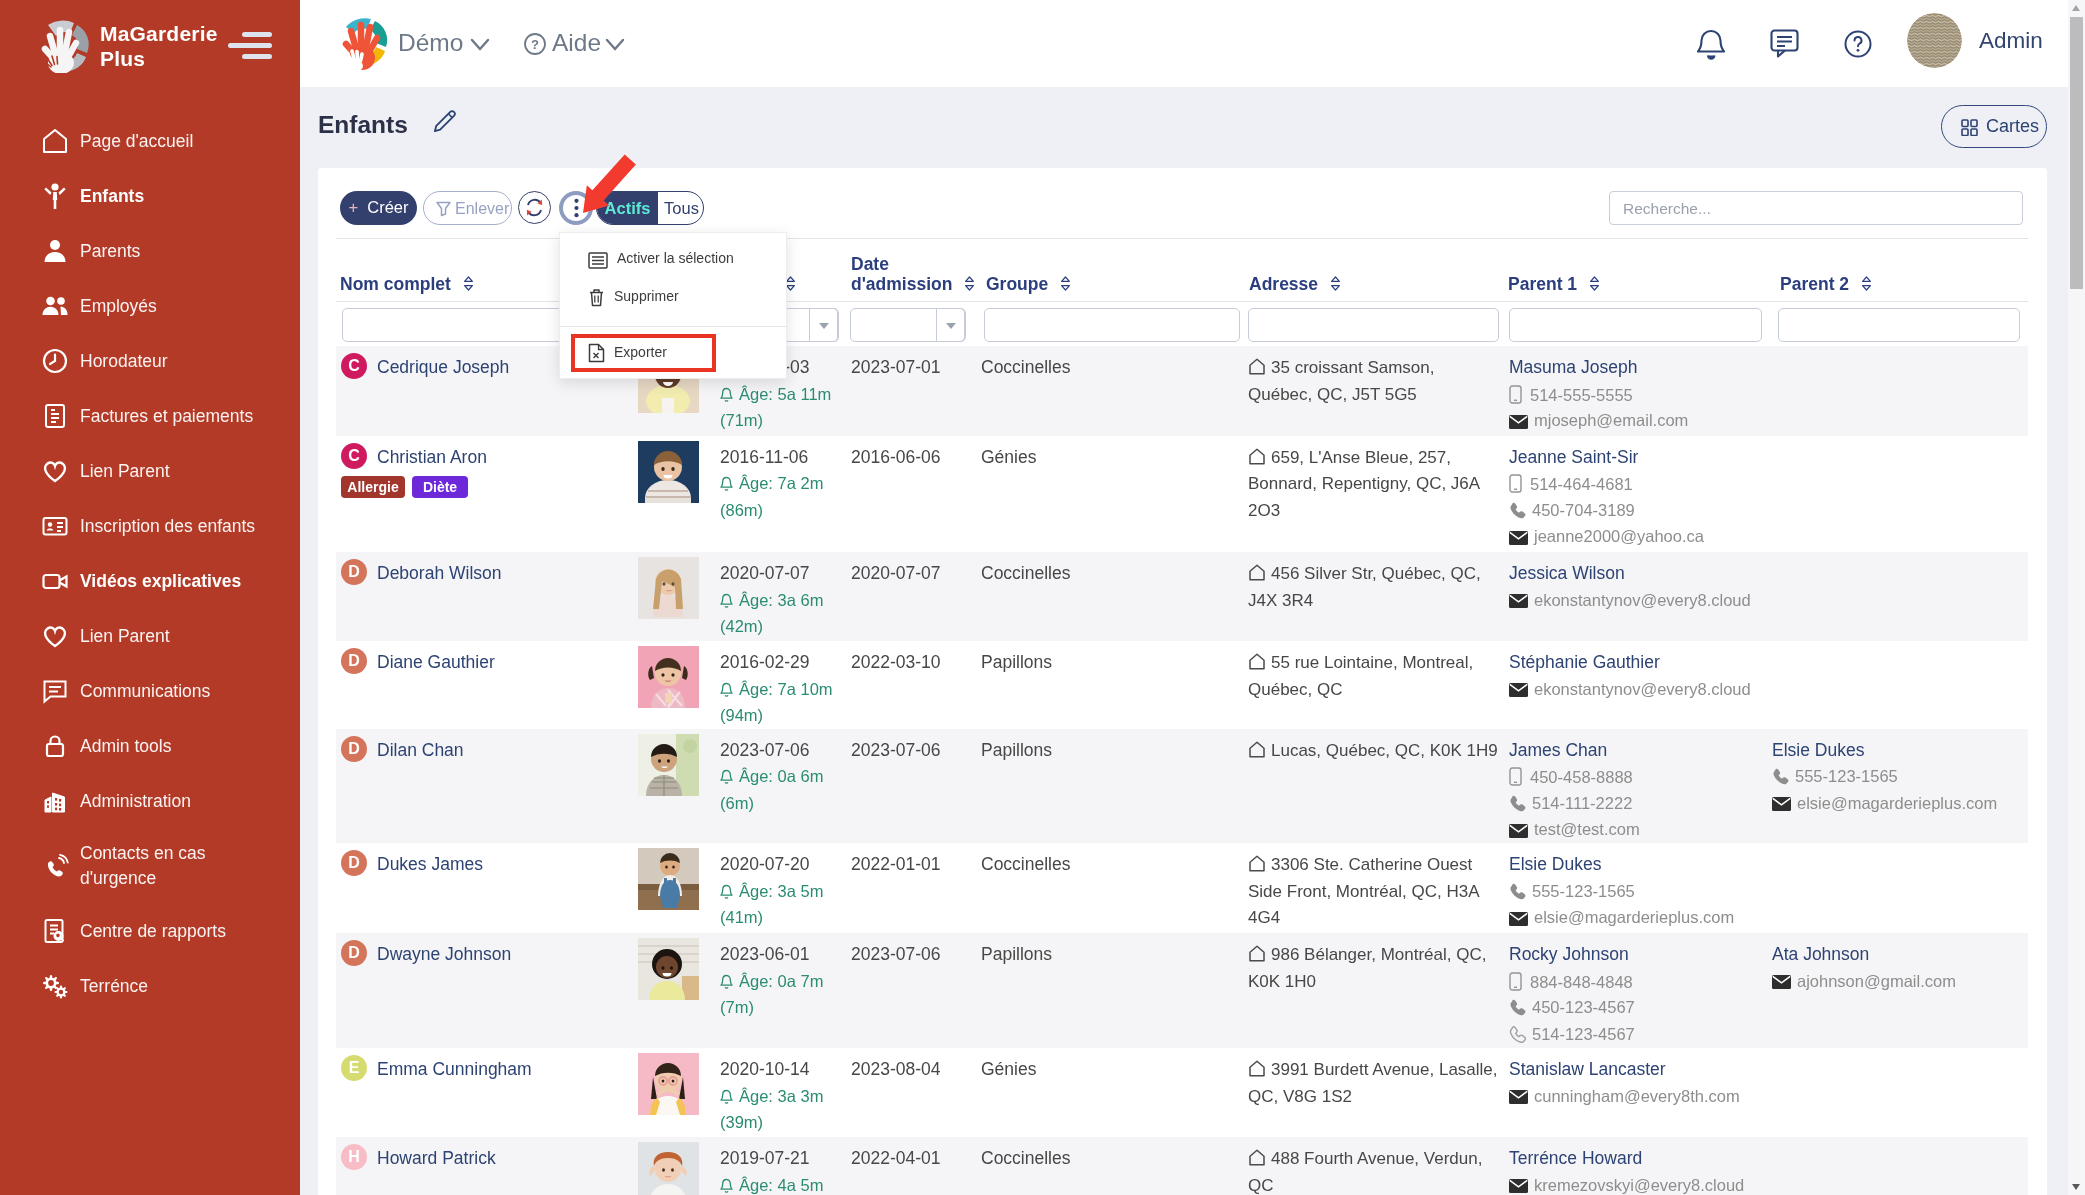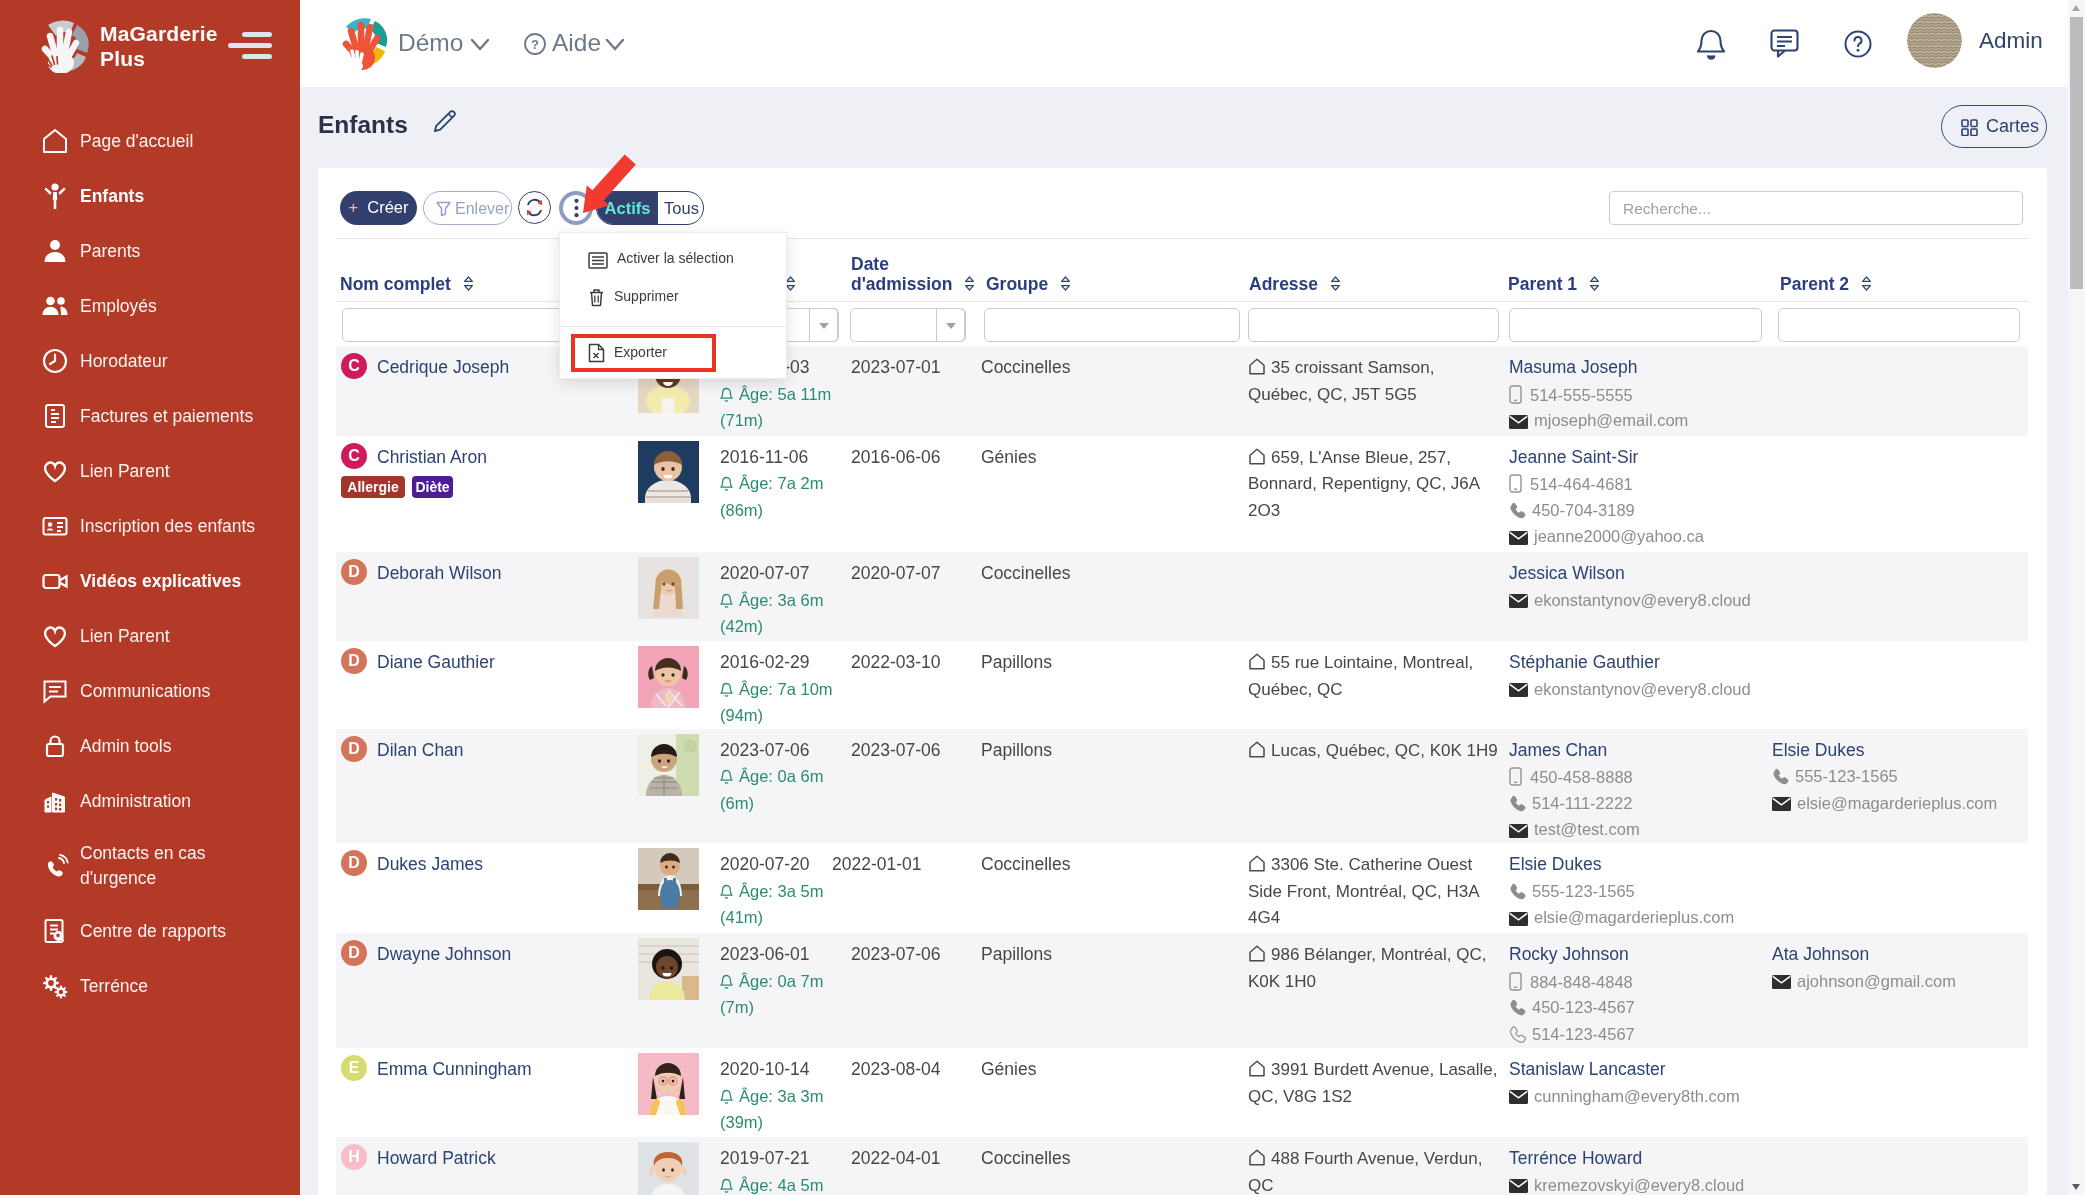--- a/index.html
+++ b/index.html
@@ -451,21 +451,21 @@
           </svg>514-555-5555</div>
         <div class="abs tg" style="left:1173px; top:65px;"><svg width="19" height="14" viewBox="0 0 19 14" style="vertical-align:-2.5px; margin-right:6px;">
             <rect width="19" height="14" rx="1.5" fill="#2e2e2e"></rect>
             <path d="M0.8 1.3 L9.5 7.8 L18.2 1.3" stroke="#fff" stroke-width="1.6" fill="none"></path>
           </svg>mjoseph@email.com</div>
       </div>
   <div class="row" style="top:267.5px; height:116.5px;">
         <div class="avatar" style="background:#d01a5f;">C</div>
         <div class="nm">Christian Aron</div>
         <div class="badge" style="left:5px; width:64px; background:#a2362c;">Allergie</div>
-        <div class="badge" style="left:76px; width:41px; background:#4c1d95;">Diète</div>
+        <div class="badge" style="left:76px; width:56px; background:#6d28d9;">Diète</div>
         <svg class="photo" width="61" height="62" viewBox="0 0 61 62">
           <rect width="61" height="62" fill="#1e3c60"></rect>
           <ellipse cx="30" cy="57" rx="23" ry="18" fill="#ece7e2"></ellipse>
           <path d="M7 57 h46 v5 h-46 z" fill="#e7e1db"></path>
           <g stroke="#c9b8ad" stroke-width="2">
             <path d="M10 50 h40 M8 56 h45"></path>
           </g>
           <circle cx="30" cy="26" r="14" fill="#e9c3a3"></circle>
           <path d="M16 24 a14 14 0 0 1 28 0 a22 16 0 0 0 -28 0" fill="#8a6138"></path>
           <ellipse cx="25" cy="28" rx="1.7" ry="1.9" fill="#3a2a1c"></ellipse>
@@ -509,20 +509,23 @@
           <path d="M27.5 33 a4 3 0 0 0 7 0" fill="#d9a08c"></path>
         </svg>
         <div class="abs t1" style="left:384px; top:11px;">2020-07-07</div>
         <div class="abs ta" style="left:384px; top:38.5px; padding-left:19px;"><svg style="position:absolute; left:0; top:2px;" width="13" height="16" viewBox="0 0 13 16" fill="none" stroke="#2a8c72" stroke-width="1.3">
             <path d="M6.5 1.5 c-2.6 0 -3.8 2.2 -3.8 4.3 c0 3 -1 4.6 -1.7 5.4 h11 c-0.7 -0.8 -1.7 -2.4 -1.7 -5.4 c0 -2.1 -1.2 -4.3 -3.8 -4.3 z" stroke-linejoin="round"></path>
             <path d="M5.1 13.2 a1.5 1.5 0 0 0 2.8 0"></path>
           </svg>Âge: 3a 6m</div>
         <div class="abs ta" style="left:384px; top:65px;">(42m)</div>
         <div class="abs t1" style="left:515px; top:11px;">2020-07-07</div>
         <div class="abs t1" style="left:645px; top:11px;">Coccinelles</div>
+        <div class="addr"><svg width="18" height="17" viewBox="0 0 18 17" fill="none" stroke="#4a4a4a" stroke-width="1.5" style="vertical-align:-2px; margin-right:5px;">
+            <path d="M2 7.2 L9 1.3 L16 7.2 V15.7 H2 Z" stroke-linejoin="round"></path>
+          </svg>456 Silver Str, Québec, QC,<br>J4X 3R4</div>
         <div class="abs tn" style="left:1173px; top:11px;">Jessica Wilson</div>
         <div class="abs tg" style="left:1173px; top:38.5px;"><svg width="19" height="14" viewBox="0 0 19 14" style="vertical-align:-2.5px; margin-right:6px;">
             <rect width="19" height="14" rx="1.5" fill="#2e2e2e"></rect>
             <path d="M0.8 1.3 L9.5 7.8 L18.2 1.3" stroke="#fff" stroke-width="1.6" fill="none"></path>
           </svg>ekonstantynov@every8.cloud</div>
       </div>
   <div class="row" style="top:473px; height:87.5px;">
         <div class="avatar" style="background:#d4755b;">D</div>
         <div class="nm">Diane Gauthier</div>
         <svg class="photo" width="61" height="62" viewBox="0 0 61 62">
@@ -620,21 +623,21 @@
           <path d="M22 48 c0,-10 4,-16 10,-16 c6,0 10,6 10,16 l-3 12 h-14 z" fill="#4a7aa6"></path>
           <rect x="26" y="30" width="3" height="10" fill="#4a7aa6"></rect>
           <rect x="35" y="30" width="3" height="10" fill="#4a7aa6"></rect>
         </svg>
         <div class="abs t1" style="left:384px; top:11px;">2020-07-20</div>
         <div class="abs ta" style="left:384px; top:38.5px; padding-left:19px;"><svg style="position:absolute; left:0; top:2px;" width="13" height="16" viewBox="0 0 13 16" fill="none" stroke="#2a8c72" stroke-width="1.3">
             <path d="M6.5 1.5 c-2.6 0 -3.8 2.2 -3.8 4.3 c0 3 -1 4.6 -1.7 5.4 h11 c-0.7 -0.8 -1.7 -2.4 -1.7 -5.4 c0 -2.1 -1.2 -4.3 -3.8 -4.3 z" stroke-linejoin="round"></path>
             <path d="M5.1 13.2 a1.5 1.5 0 0 0 2.8 0"></path>
           </svg>Âge: 3a 5m</div>
         <div class="abs ta" style="left:384px; top:65px;">(41m)</div>
-        <div class="abs t1" style="left:496px; top:11px;">2022-01-01</div>
+        <div class="abs t1" style="left:515px; top:11px;">2022-01-01</div>
         <div class="abs t1" style="left:645px; top:11px;">Coccinelles</div>
         <div class="addr"><svg width="18" height="17" viewBox="0 0 18 17" fill="none" stroke="#4a4a4a" stroke-width="1.5" style="vertical-align:-2px; margin-right:5px;">
             <path d="M2 7.2 L9 1.3 L16 7.2 V15.7 H2 Z" stroke-linejoin="round"></path>
           </svg>3306 Ste. Catherine Ouest<br>Side Front, Montréal, QC, H3A<br>4G4</div>
         <div class="abs tn" style="left:1173px; top:11px;">Elsie Dukes</div>
         <div class="abs tg" style="left:1173px; top:38.5px;"><svg width="17" height="17" viewBox="0 0 17 17" fill="#8d8d8d" style="vertical-align:-3px; margin-right:6px;">
             <path d="M3.6 1.2 c0.8,-0.6 1.9,-0.4 2.5,0.4 l1.6 2.2 c0.6,0.8 0.5,1.9 -0.2,2.6 l-0.9 0.9 c0.7,1.5 1.9,2.7 3.4,3.4 l0.9,-0.9 c0.7,-0.7 1.8,-0.8 2.6,-0.2 l2.2 1.6 c0.8,0.6 1,1.7 0.4,2.5 l-1 1.3 c-0.9,1.2 -2.5,1.6 -3.9,1 C7.5 15 3.4 11.4 1.7 7 c-0.5,-1.4 -0.1,-3 1,-3.9 z"></path>
           </svg>555-123-1565</div>
         <div class="abs tg" style="left:1173px; top:65px;"><svg width="19" height="14" viewBox="0 0 19 14" style="vertical-align:-2.5px; margin-right:6px;">
             <rect width="19" height="14" rx="1.5" fill="#2e2e2e"></rect>

